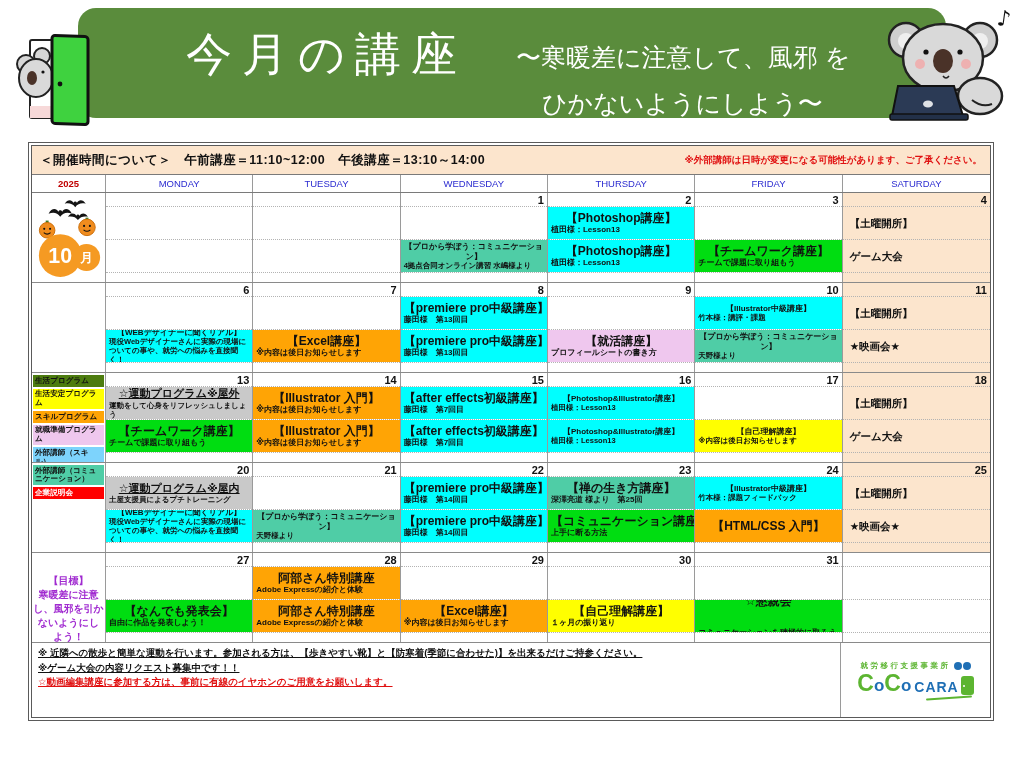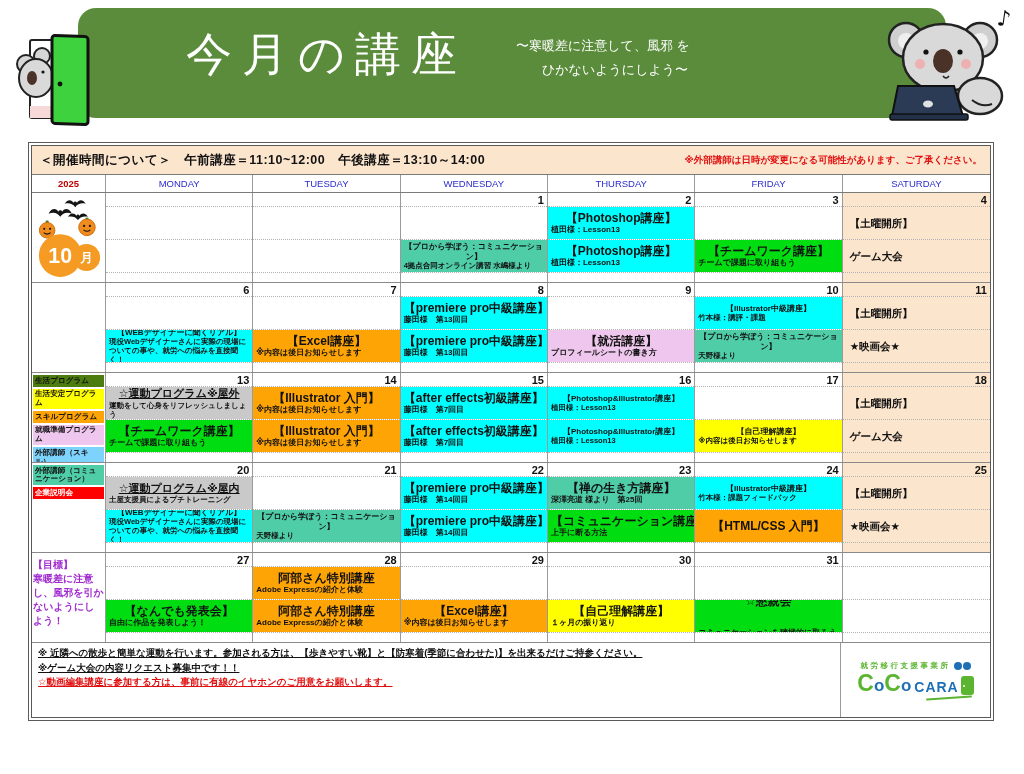--- a/index.html
+++ b/index.html
@@ -6,21 +6,21 @@
   body{
     width:1024px;height:774px;position:relative;background:#ffffff;
     font-family:"Liberation Sans","DejaVu Sans",sans-serif;
     -webkit-font-smoothing:antialiased;overflow:hidden;
   }
   
   .banner{position:absolute;left:78px;top:8px;width:868px;height:110px;
     background:#5a8c3c;border-radius:18px;}
   .banner-title{position:absolute;left:108px;top:16px;color:#fff;
     font-size:46px;letter-spacing:10px;font-weight:500;}
-  .banner-sub{position:absolute;left:438px;top:26px;color:#fff;font-size:13px;line-height:1.85;}
+  .banner-sub{position:absolute;left:438px;top:26px;color:#fff;font-size:25px;line-height:1.85;}
   .banner-sub .l2{padding-left:26px;display:block;}
   .koala-left{position:absolute;left:12px;top:26px;width:110px;height:104px;}
   .koala-right{position:absolute;left:868px;top:4px;width:150px;height:122px;}
   .music-note{position:absolute;left:997px;top:6px;font-size:22px;color:#111;
     font-family:"DejaVu Sans",sans-serif;transform:rotate(8deg);}
   
   .cal{position:absolute;left:28px;top:142px;width:966px;border:4px double #5a5a5a;background:#fff;box-sizing:border-box;}
   .info-bar{height:29px;background:#fce5cd;border-bottom:1px solid #7a7a7a;
     display:flex;align-items:center;justify-content:space-between;padding:0 8px;box-sizing:border-box;}
   .info-left{font-size:12.5px;font-weight:bold;color:#111;letter-spacing:0.5px;}
@@ -45,21 +45,21 @@
   .blk .t{font-size:12px;font-weight:bold;line-height:1.2;text-align:center;color:#111;white-space:nowrap;}
   .blk .s{font-size:8px;font-weight:bold;line-height:1.2;text-align:left;color:#111;}
   .blk.small .t{font-size:8px;white-space:normal;}
   .blk.small .s{font-size:7.5px;}
   .blk.uline .t{font-size:11px;text-decoration:underline;}
   .blk.uline .s{font-size:7.5px;}
   .blk.noneb{background:transparent;justify-content:center;}
   .blk.noneb .t{text-align:left;font-size:10.5px;padding-left:4px;}
   
   .legend-item{margin:1px 0 2px 0;padding:1.5px 2px;font-size:7.6px;font-weight:bold;line-height:1.15;color:#111;}
-  .goal{padding-top:4px;font-weight:bold;font-size:10px;line-height:1.4;}
+  .goal{padding-top:4px;text-align:center;font-weight:bold;font-size:10px;line-height:1.4;margin-top:16px;}
   
   .cal-footer{display:flex;height:74px;border-top:1px solid #8a8a8a;}
   .notes{flex:1;border-right:1px solid #9a9a9a;padding:3px 6px;box-sizing:border-box;}
   .note-line{font-size:9.5px;font-weight:bold;text-decoration:underline;line-height:1.55;color:#111;}
   .note-line.red{color:#e01010;}
   .logo-cell{width:149px;display:flex;flex-direction:column;align-items:center;justify-content:center;box-sizing:border-box;}
   .logo-tag{font-size:7.5px;letter-spacing:2.5px;font-weight:bold;display:flex;align-items:center;}
   .logo-dots{display:inline-flex;margin-left:2px;}
   .logo-dots i{width:8px;height:8px;border-radius:50%;display:inline-block;margin-left:1px;}
   .logo-brand{display:flex;align-items:flex-end;line-height:1;margin-top:1px;text-align:right;}

